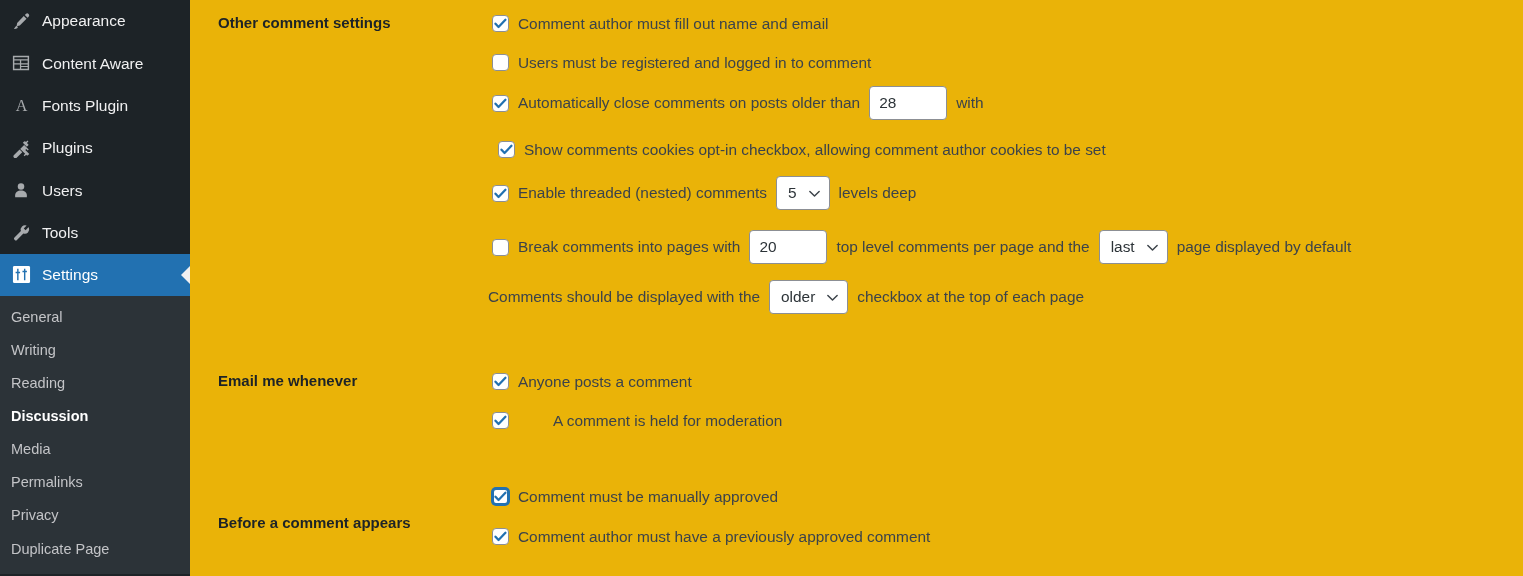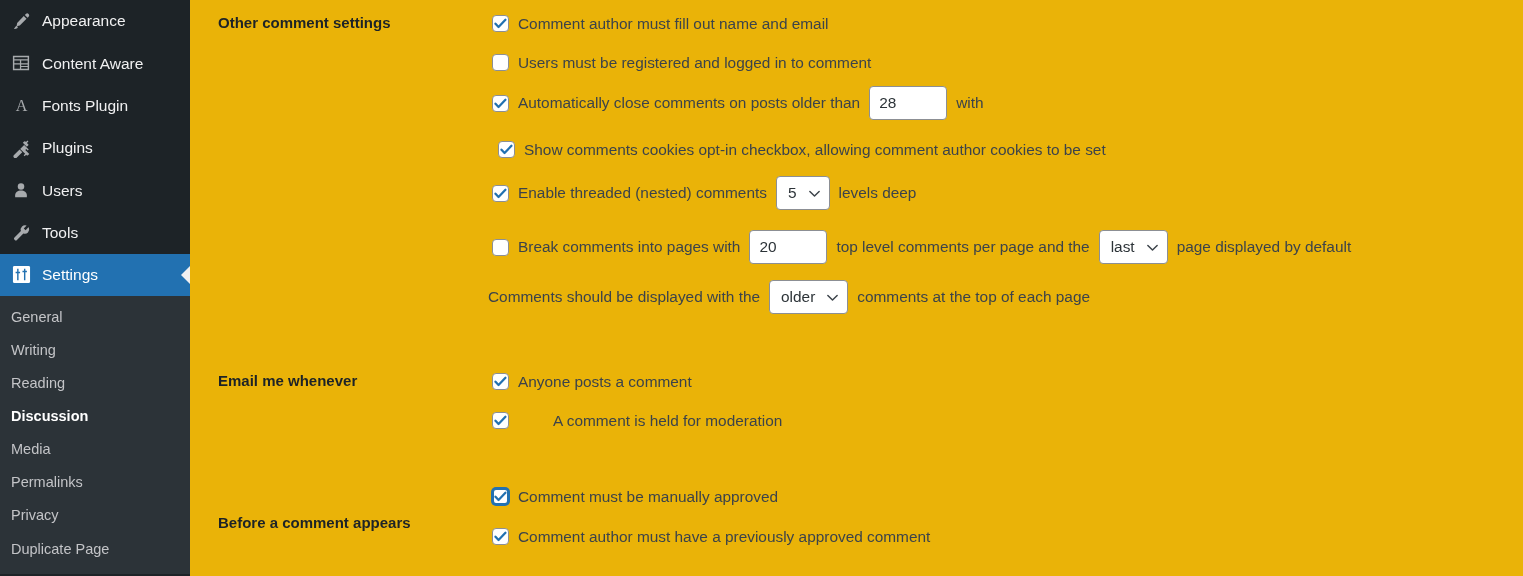--- a/index.html
+++ b/index.html
@@ -303,21 +303,21 @@
         <div class="row" style="position:absolute;top:280px;left:-2px;">
           <span class="txt">Comments should be displayed with the</span>
           <span class="sel">
             <span class="v">older</span>
             <span class="chev">
               <svg width="13" height="13" viewBox="0 0 14 14">
                   <path d="M2 4.8L7 9.6l5-4.8" stroke="#3c434a" stroke-width="1.6" fill="none" stroke-linecap="round" stroke-linejoin="round"></path>
                 </svg>
             </span>
           </span>
-          <span class="txt">comments at the top of each page</span>
+          <span class="txt">checkbox at the top of each page</span>
         </div>
 
       </div>
     </div>
 
     <div class="section" style="top:0;">
       <div class="section-label" style="top:372px;">Email me whenever</div>
 
       <div class="fields">
         <div class="row" style="position:absolute;top:373px;left:2px;">

